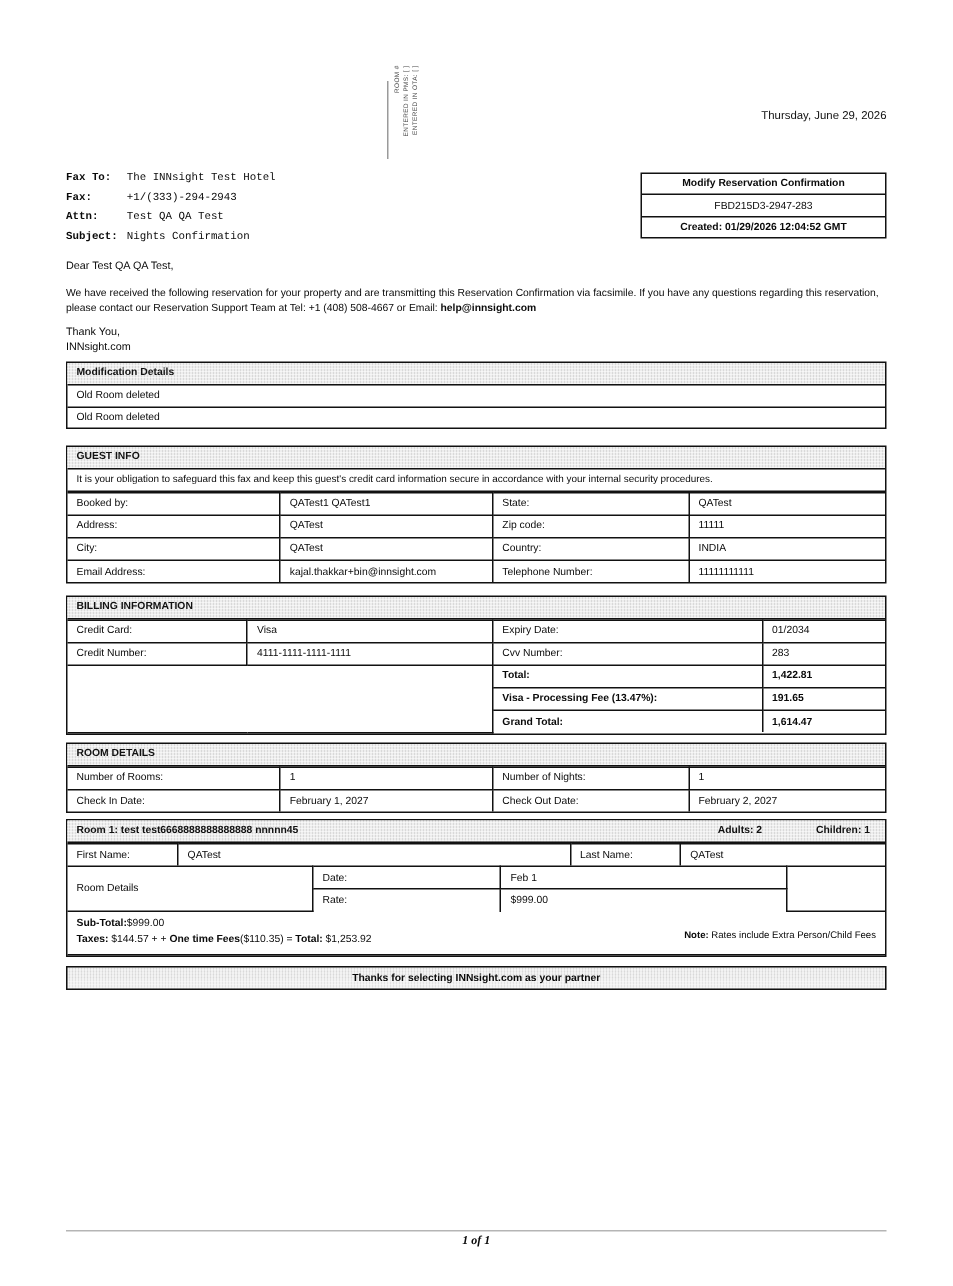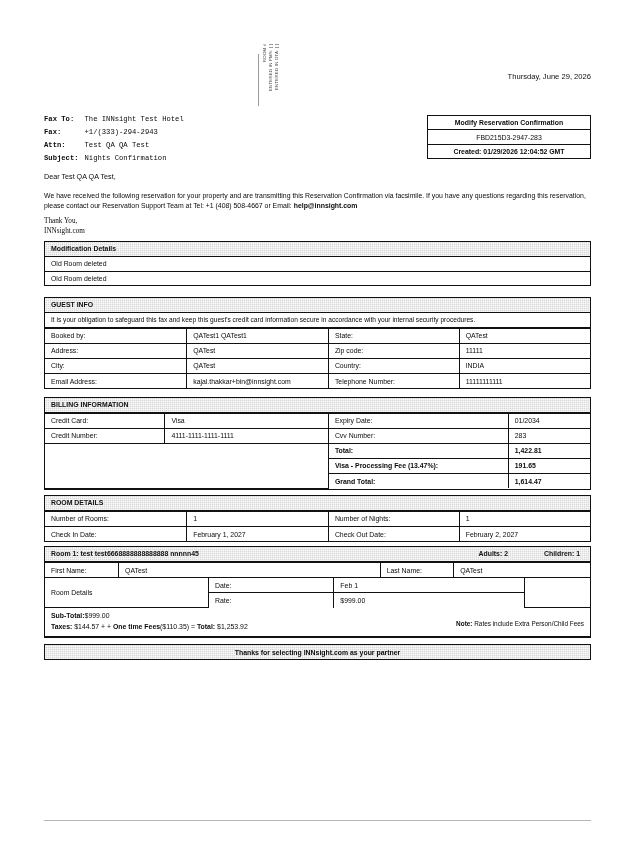--- a/index.html
+++ b/index.html
@@ -41,21 +41,21 @@
 
   
   .faxto { position:absolute; left:44px; top:114px; font-size:7.2px; line-height:1.62; }
   .faxto table { border-collapse:collapse; }
   .faxto td { padding:0 0 1.5px 0; vertical-align:top; font-size:7.2px;font-family:Liberation Mono, monospace; }
   .faxto td.k { font-weight:bold; padding-right:6px; white-space:nowrap; }
 
   .salut { position:absolute; left:44px; top:172px; font-size:7.2px; }
   .para  { position:absolute; left:44px; top:191px; width:547px; font-size:6.9px; line-height:1.45; }
   .para b { font-weight:bold; }
-  .thanks { position:absolute; left:44px; top:216px; font-size:7.2px; line-height:1.45;font-family:Liberation Serif, serif; }
+  .thanks { position:absolute; left:44px; top:216px; font-size:7.2px; line-height:1.45; }
 
   
   .confbox {
     position:absolute; right:44px; top:115px; width:164px;
     border:1.2px solid #111; border-collapse:collapse;
   }
   .confbox div { text-align:center; font-size:6.9px; padding:3.2px 2px; }
   .confbox .r1 { font-weight:bold; border-bottom:1.2px solid #111; }
   .confbox .r2 { border-bottom:1.2px solid #111; }
   .confbox .r3 { font-weight:bold; }
@@ -305,14 +305,15 @@
       </div>
       <div class="right"><b>Note:</b><span> Rates include Extra Person/Child Fees</span></div>
     </div>
   </div>
 
   <div class="thanksbar" style="top:644px;">
     <span>Thanks for selecting INNsight.com as your partner</span>
   </div>
 
   <div class="foot-rule"></div>
+  <div class="foot-num">1 of 1</div>
 
 </div>
 
 </body></html>

